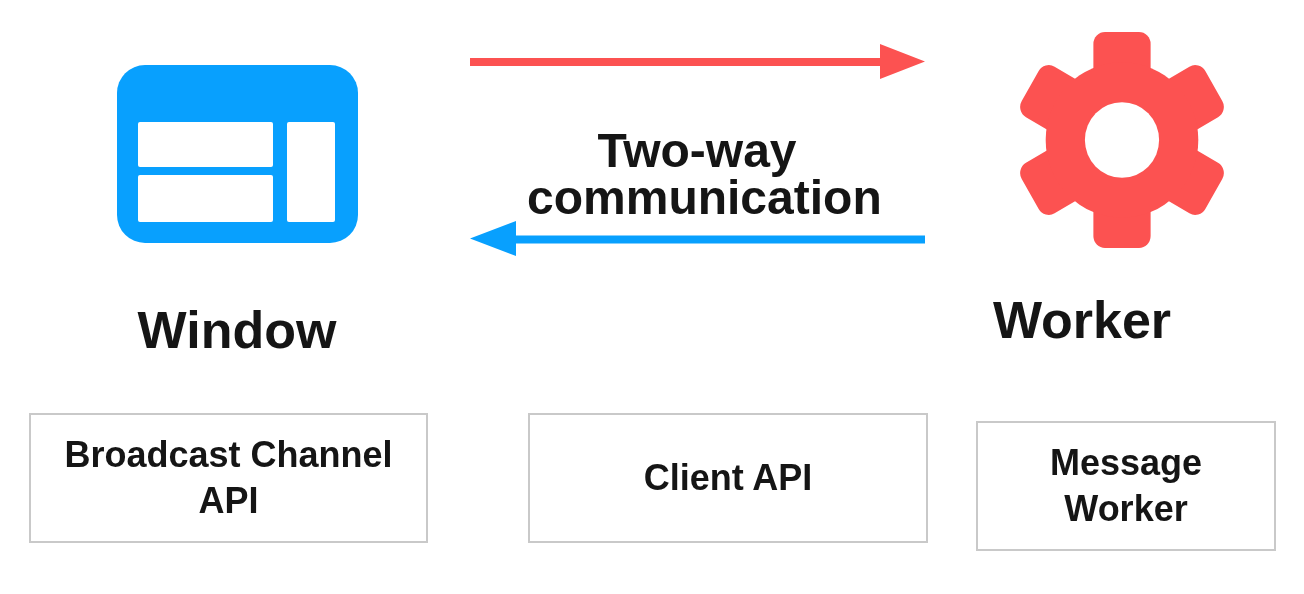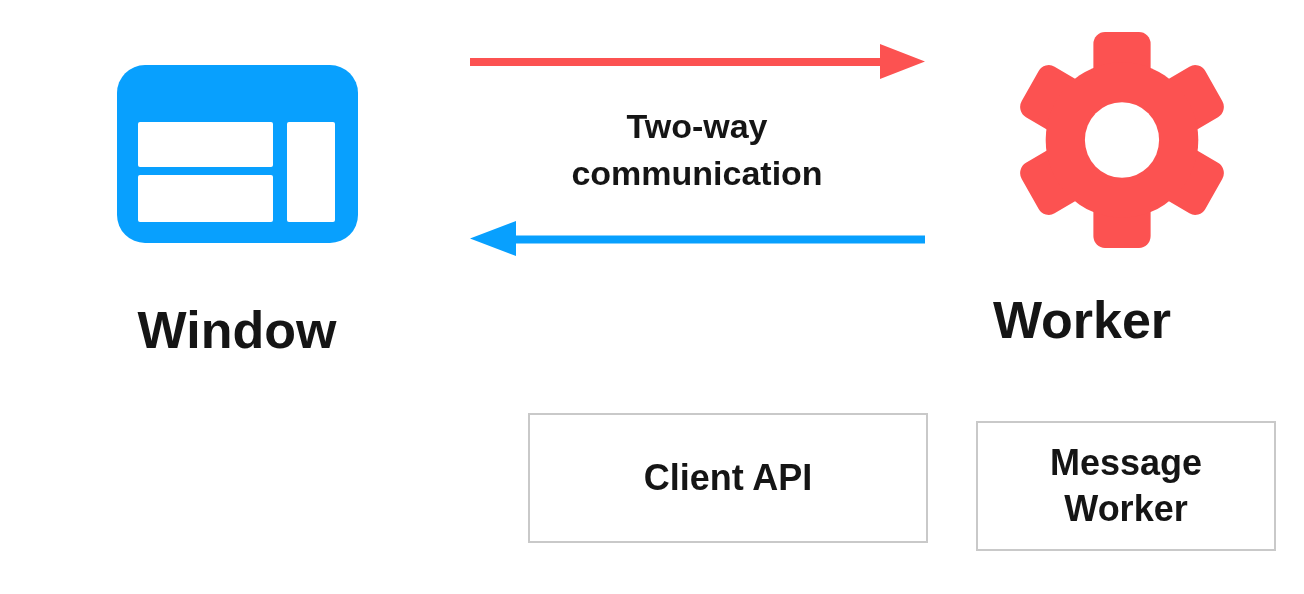--- a/index.html
+++ b/index.html
@@ -13,21 +13,21 @@
     color: #151515;
   }
   .abs { position: absolute; }
   .label {
     position: absolute;
     font-weight: 700;
     text-align: center;
     color: #151515;
   }
   .entity-label { font-size: 52px; line-height: 48px; }
-  .center-label { font-size: 34px; line-height: 47px; }
+  .center-label { font-size: 48px; line-height: 47px; margin-top: 24px; }
   .api-box {
     position: absolute;
     background: #ffffff;
     border: 2px solid #c9c9c9;
     box-sizing: border-box;
     display: flex;
     align-items: center;
     justify-content: center;
     text-align: center;
     font-weight: 700;
@@ -66,20 +66,23 @@
   <svg class="abs" style="left:469px; top:220px;" width="456" height="37" viewBox="0 0 456 37" aria-hidden="true">
     <path d="M456,15.5 H47 V1 L1,18.5 L47,36 V23.5 H456 Z" fill="#08A0FE"></path>
   </svg>
 
   <div class="label center-label" style="left:527px; top:103px; width:340px;">Two-way communication</div>
 
   <div class="label entity-label" style="left:87px; top:306px; width:300px;">Window</div>
 
   <div class="label entity-label" style="left:932px; top:296px; width:300px;">Worker</div>
 
+  <div class="api-box" style="left:29px; top:413px; width:399px; height:130px;">
+    <span>Broadcast Channel API</span>
+  </div>
 
   <div class="api-box" style="left:488px; top:413px; width:400px; height:130px;margin-left:40px;">
     <span>Client API</span>
   </div>
 
   <div class="api-box" style="left:976px; top:421px; width:300px; height:130px;">
     <span>Message Worker</span>
   </div>
 
 </div>

